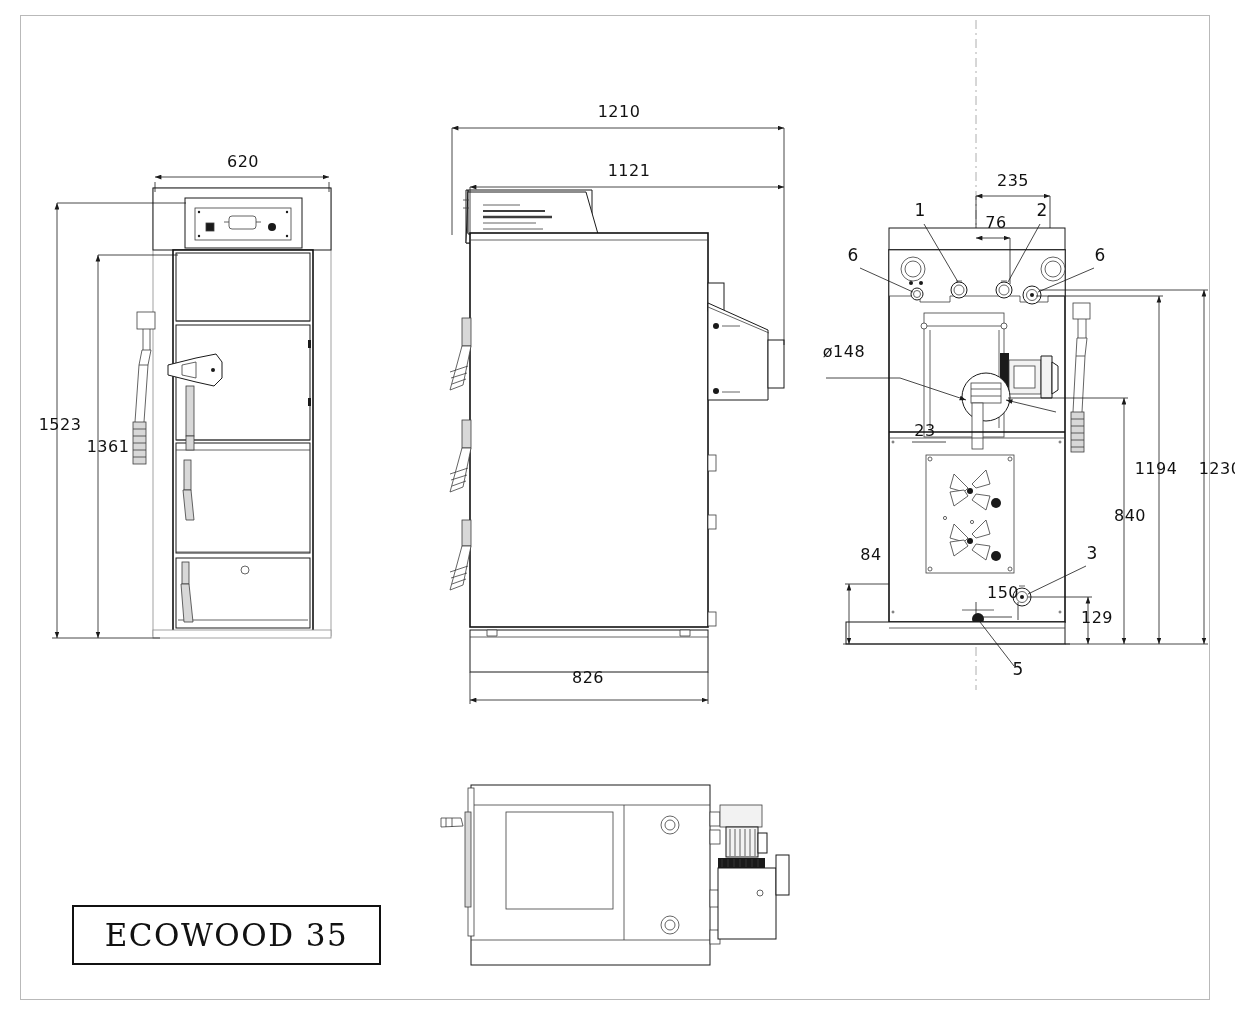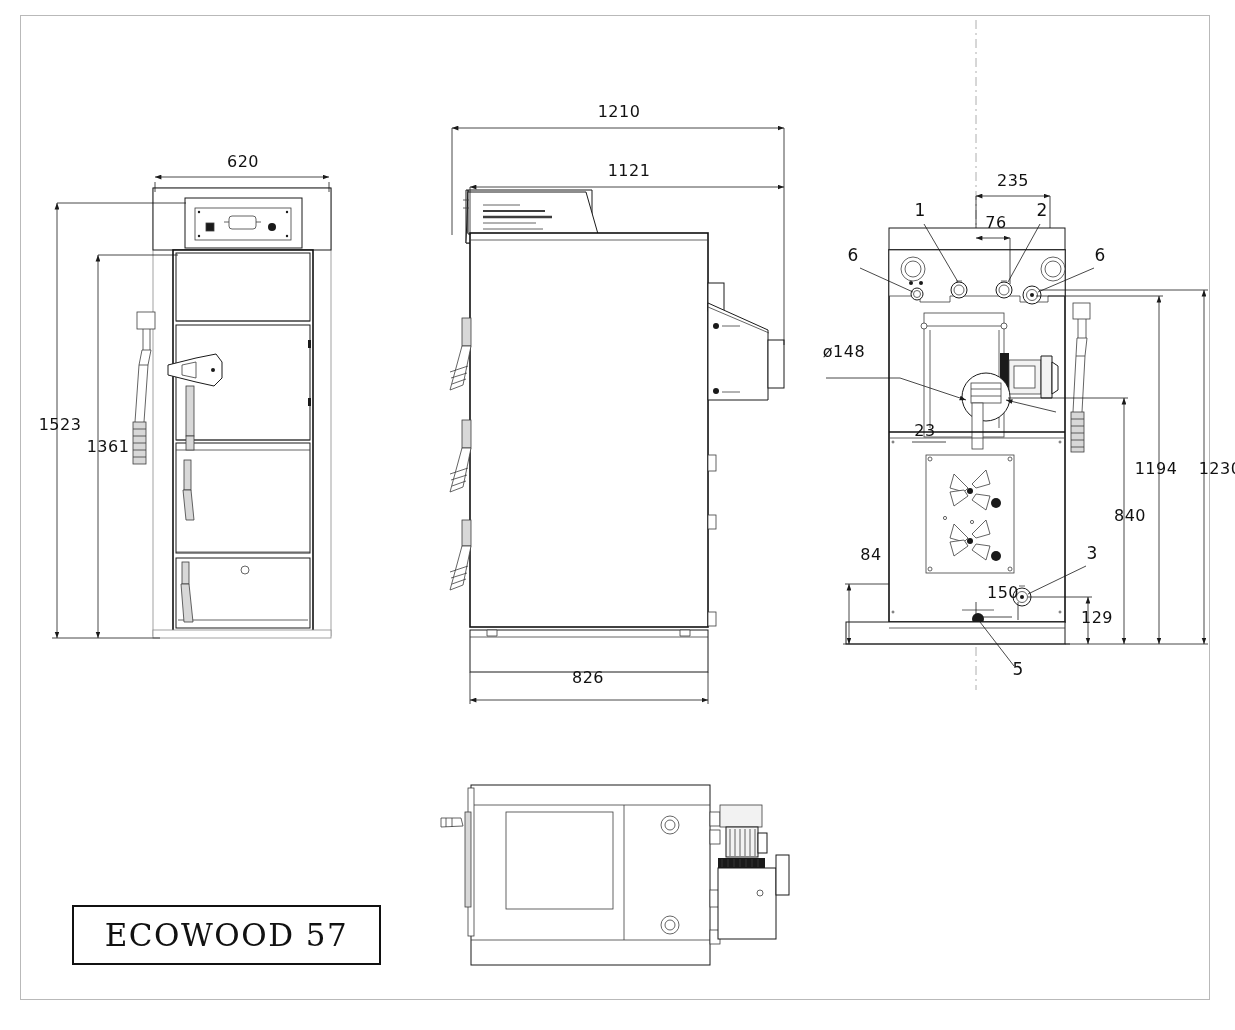--- a/index.html
+++ b/index.html
@@ -427,16 +427,16 @@
         <path class="ln-t" d="M722 859 L722 867 M728 859 L728 867 M734 859 L734 867 M740 859 L740 867 M746 859 L746 867 M752 859 L752 867 M758 859 L758 867"></path>
         <rect class="ln fillw" x="718" y="868" width="58" height="71"></rect>
         <rect class="ln fillw" x="776" y="855" width="13" height="40"></rect>
         <circle class="ln-t fillw" cx="760" cy="893" r="3"></circle>
       </g>
     </g>
 
   </svg>
 
   <div id="titleblock">
-    <span>ECOWOOD 57</span>
+    <span>ECOWOOD 35</span>
   </div>
 
 </div>
 
 </body></html>

